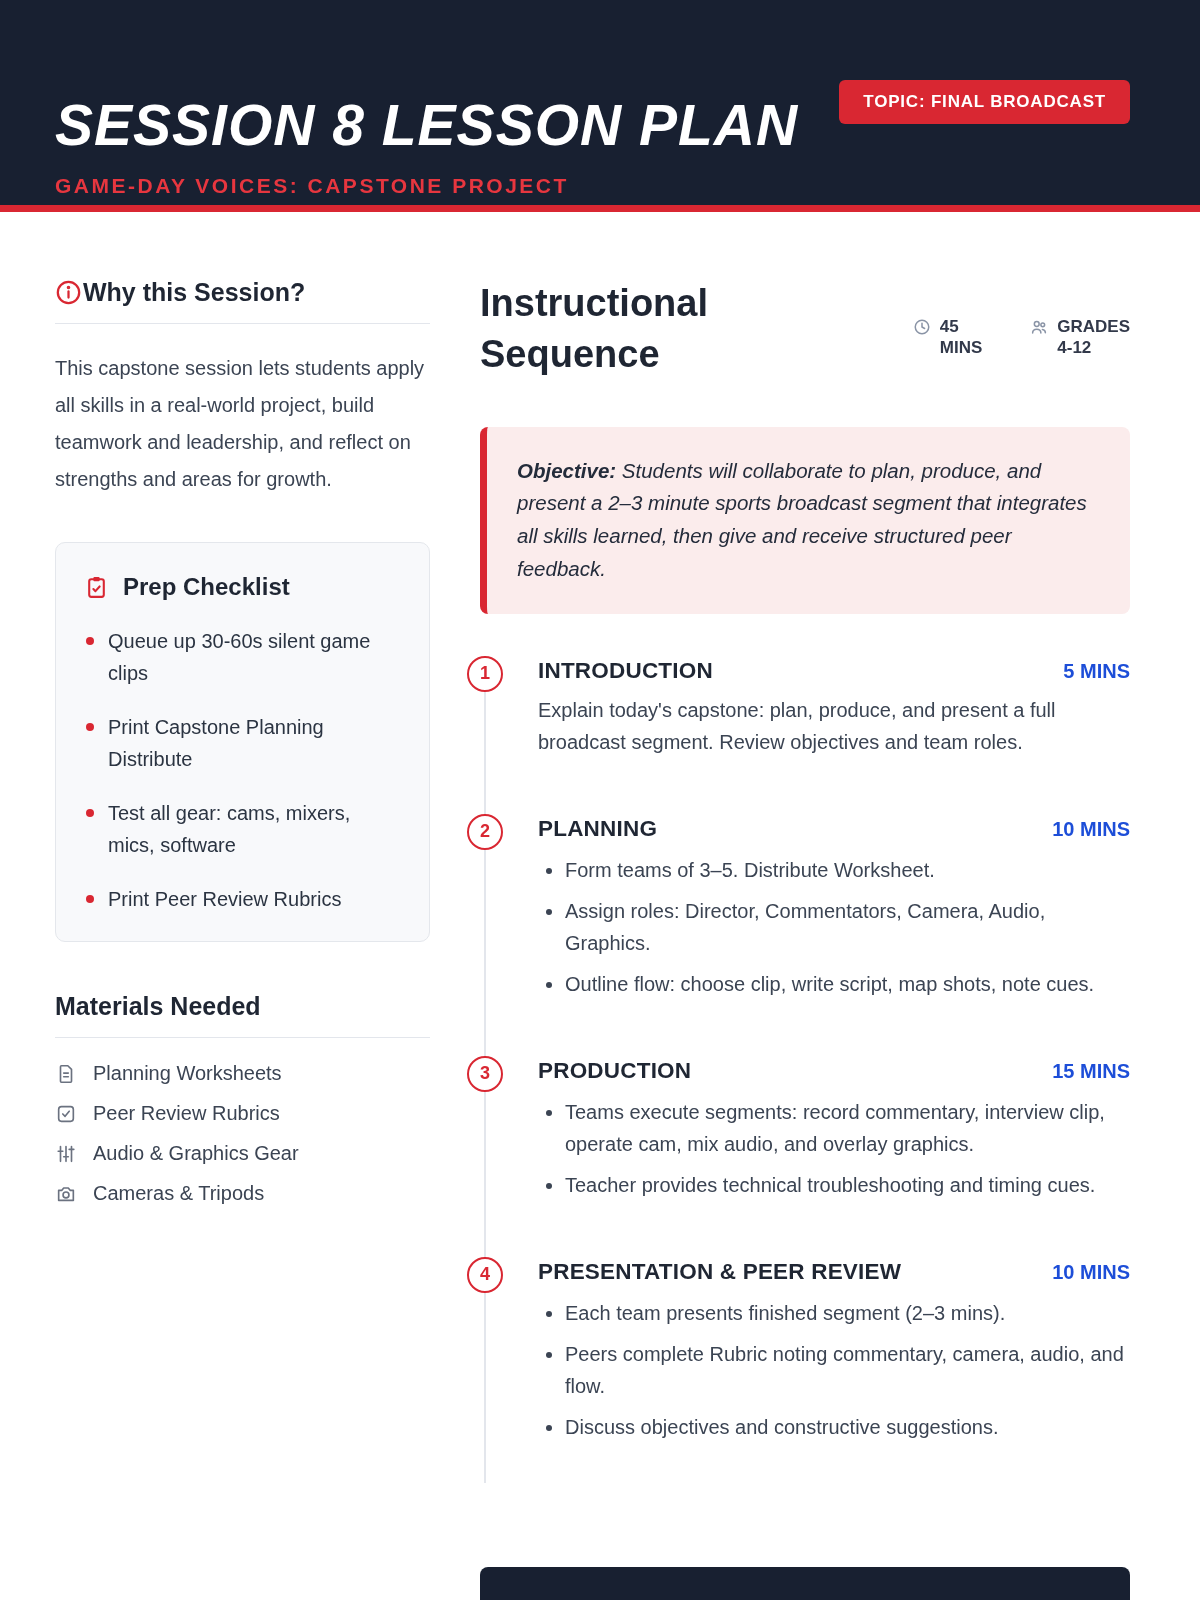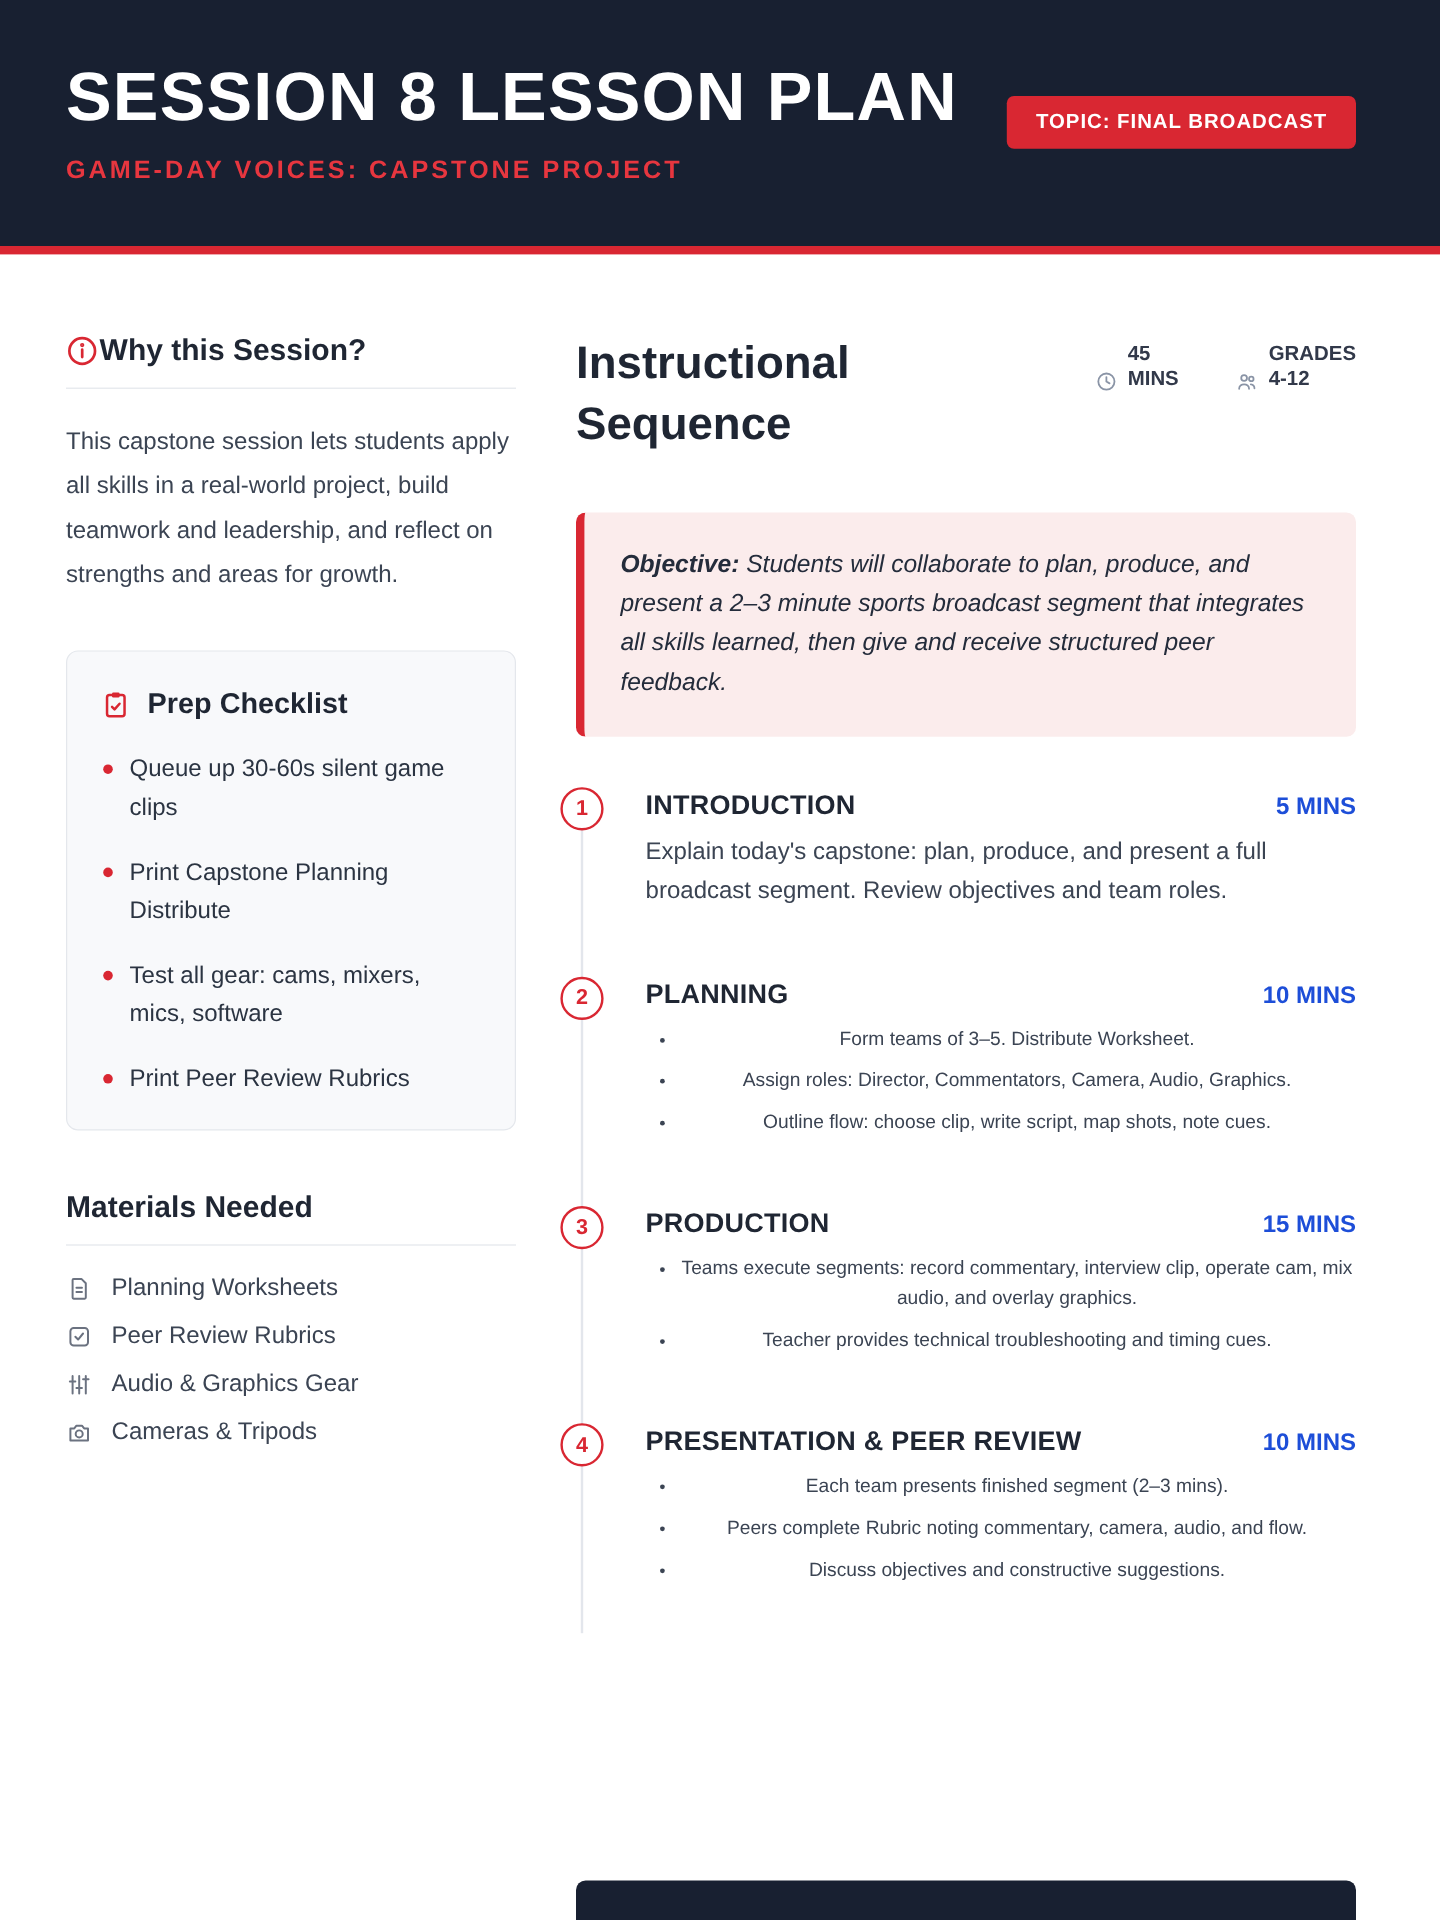--- a/index.html
+++ b/index.html
@@ -1,21 +1,21 @@
 <!DOCTYPE html>
 <html><head>
 <meta charset="utf-8">
 <style>
   * { margin:0; padding:0; box-sizing:border-box; }
   body { font-family:"Liberation Sans", sans-serif; background:#ffffff; }
   .page { position:relative; width:1200px; height:1600px; background:#ffffff; overflow:hidden; }
 
   
   .header { background:#182031; height:205px; padding:52px 70px 0 55px; display:flex; justify-content:space-between; align-items:flex-start; }
-  .header h1 { color:#ffffff; font-size:57px; font-weight:bold; letter-spacing:1px; line-height:1.05; }
+  .header h1 { color:#ffffff; font-size:57px; font-weight:bold; font-style:italic; letter-spacing:1px; line-height:1.05;margin-top:44px; }
   .subtitle { color:#e7363f; font-size:21px; font-weight:bold; letter-spacing:2.5px; margin-top:18px; }
   .topic-badge { background:#d92732; color:#ffffff; font-size:17px; font-weight:bold; letter-spacing:0.8px; padding:12px 24px; border-radius:6px; margin-top:28px; white-space:nowrap; }
   .header-accent { height:7px; background:#d92732; }
 
   
   .content { display:flex; padding:66px 70px 0 55px; gap:50px; }
   .left { width:375px; flex:none; }
   .right { flex:1; min-width:0; }
 
   
@@ -34,38 +34,38 @@
 
   .materials { margin-top:50px; }
   .mat-list { list-style:none; margin-top:24px; }
   .mat-list li { display:flex; align-items:center; gap:16px; font-size:20px; color:#3b4453; margin-bottom:17px; }
   .mat-list .icon { color:#6b7280; display:inline-flex; flex:none; }
 
   
   .main-head { display:flex; justify-content:space-between; align-items:flex-start; }
   .main-title { font-size:38px; font-weight:bold; color:#1f2633; line-height:1.35; max-width:330px; }
   .meta { display:flex; gap:48px; margin-top:6px; }
-  .meta-item { display:flex; gap:9px; align-items:flex-end; }
+  .meta-item { display:flex; gap:9px; align-items:flex-start;margin-top:32px; }
   .meta-item .icon { color:#8a94a6; margin-top:2px; display:inline-flex; }
   .meta-text div { font-size:17px; font-weight:bold; color:#32394a; line-height:1.25; }
 
   .objective { margin-top:46px; background:#fbecec; border-left:7px solid #d92732; border-radius:8px; padding:28px 30px; }
   .objective p { font-style:italic; font-size:20.5px; line-height:1.6; color:#242c3b; }
   .objective strong { font-weight:bold; }
 
   .steps { position:relative; margin-top:44px; margin-left:-13px; }
   .steps::before { content:''; position:absolute; left:17px; top:20px; bottom:-40px; width:2px; background:#e3e6ec; }
   .step { position:relative; padding-left:71px; margin-bottom:58px; }
   .step-num { position:absolute; left:0; top:-2px; width:36px; height:36px; border-radius:50%; background:#ffffff; border:2.5px solid #d92732; color:#d92732; font-size:18px; font-weight:bold; display:flex; align-items:center; justify-content:center; z-index:1; }
   .step-header { display:flex; justify-content:space-between; align-items:baseline; }
   .step-title { font-size:22.5px; font-weight:bold; color:#1f2633; letter-spacing:0.2px; }
   .step-duration { font-size:20px; font-weight:bold; color:#1d4ed8; white-space:nowrap; margin-left:20px; }
   .step-body { margin-top:10px; font-size:20px; line-height:1.6; color:#3b4453; }
   .step-bullets { margin-top:12px; padding-left:27px; }
-  .step-bullets li { font-size:16px; line-height:1.6; color:#3b4453; margin-bottom:9px;text-align:center; }
+  .step-bullets li { font-size:20px; line-height:1.6; color:#3b4453; margin-bottom:9px; }
 
   .footer-bar { position:absolute; bottom:0; left:480px; right:70px; height:33px; background:#182031; border-radius:8px 8px 0 0; }
 
   .icon svg { display:block; }
 </style>
 </head>
 <body>
 
 <div class="page">
 

